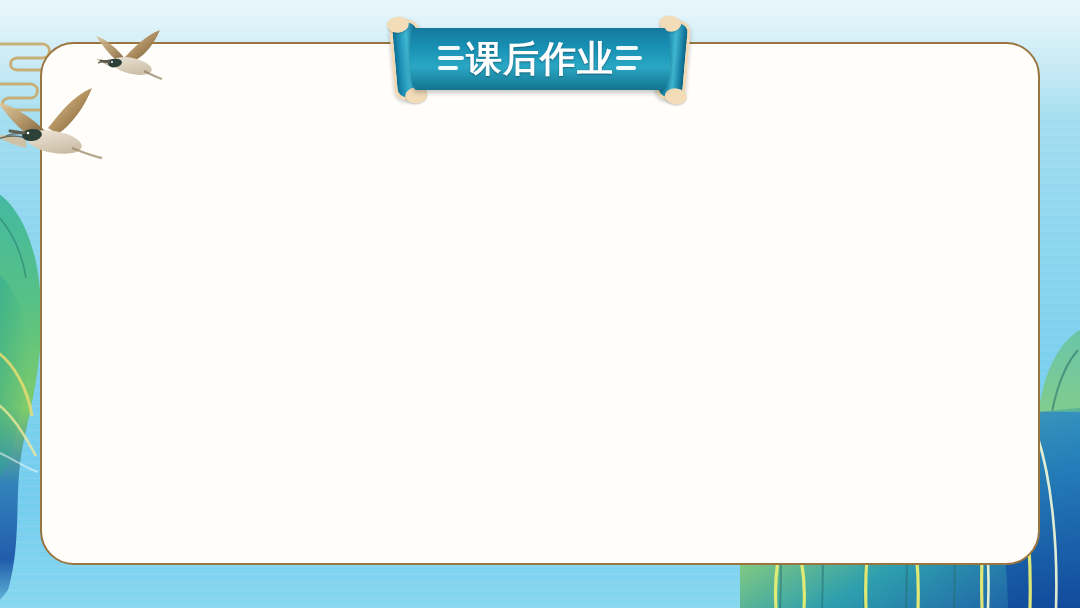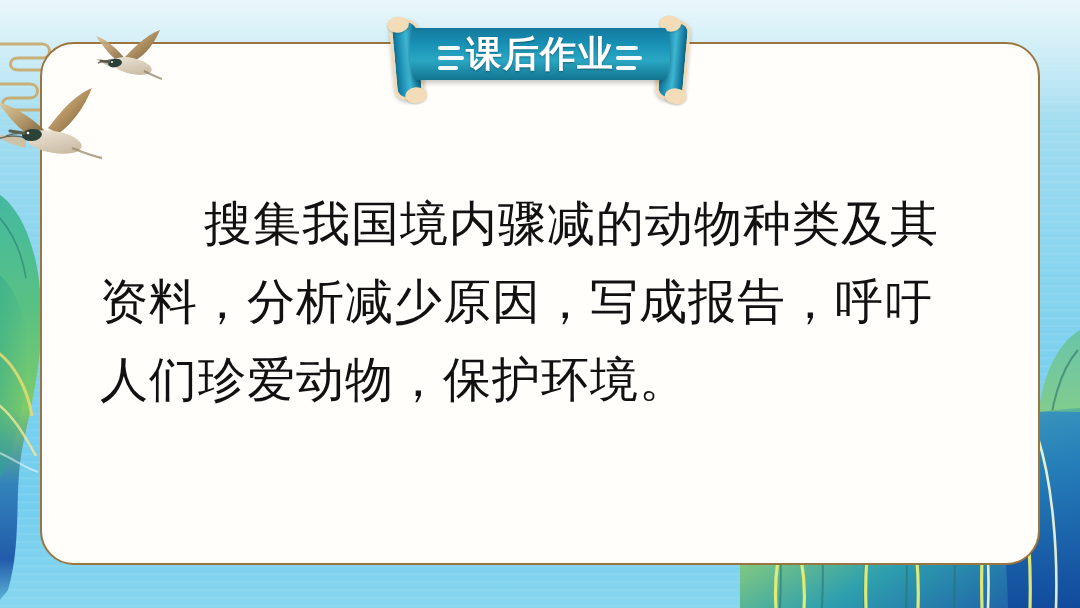--- a/index.html
+++ b/index.html
@@ -151,21 +151,21 @@
     width: 22px; height: 16px;
     border-radius: 50%;
     background: #f3dcb8;
     box-shadow: 0 1px 2px rgba(0,0,0,.2);
   }
   .banner-body {
     position: absolute;
     left: 20px;
     right: 20px;
     top: 14px;
-    height: 52px;
+    height: 62px;
     background: linear-gradient(180deg,#14799d 0%, #1790b4 30%, #2aa7c4 62%, #12748f 100%);
     border-radius: 6px / 28px;
     box-shadow: 0 3px 5px rgba(0,0,0,.22);
     display: flex;
     align-items: center;
     justify-content: center;
   }
   .banner-title {
     color: #ffffff;
     font-size: 36px;
@@ -390,19 +390,14 @@
       </div>
       <span class="banner-title">课后作业</span>
       <div class="tick-group r">
         <span class="tick t1"></span>
           <span class="tick t2"></span>
           <span class="tick t3"></span>
       </div>
     </div>
   </div>
 
-  <div class="body-text">
-    <div><span class="indent"></span><span>搜集我国境内骤减的动物种类及其</span></div>
-    <div><span>资料，分析减少原因，写成报告，呼吁</span></div>
-    <div><span>人们珍爱动物，保护环境。</span></div>
-  </div>
 
 </div>
 
 </body></html>

